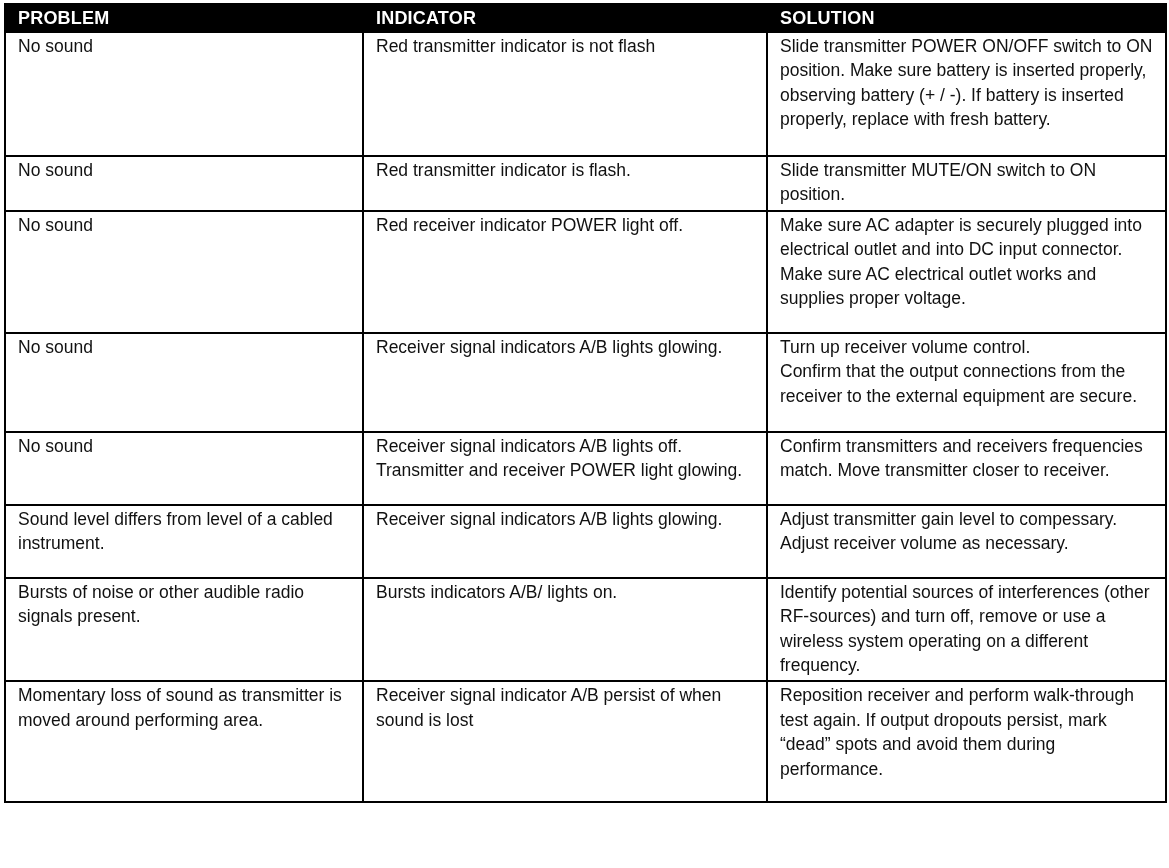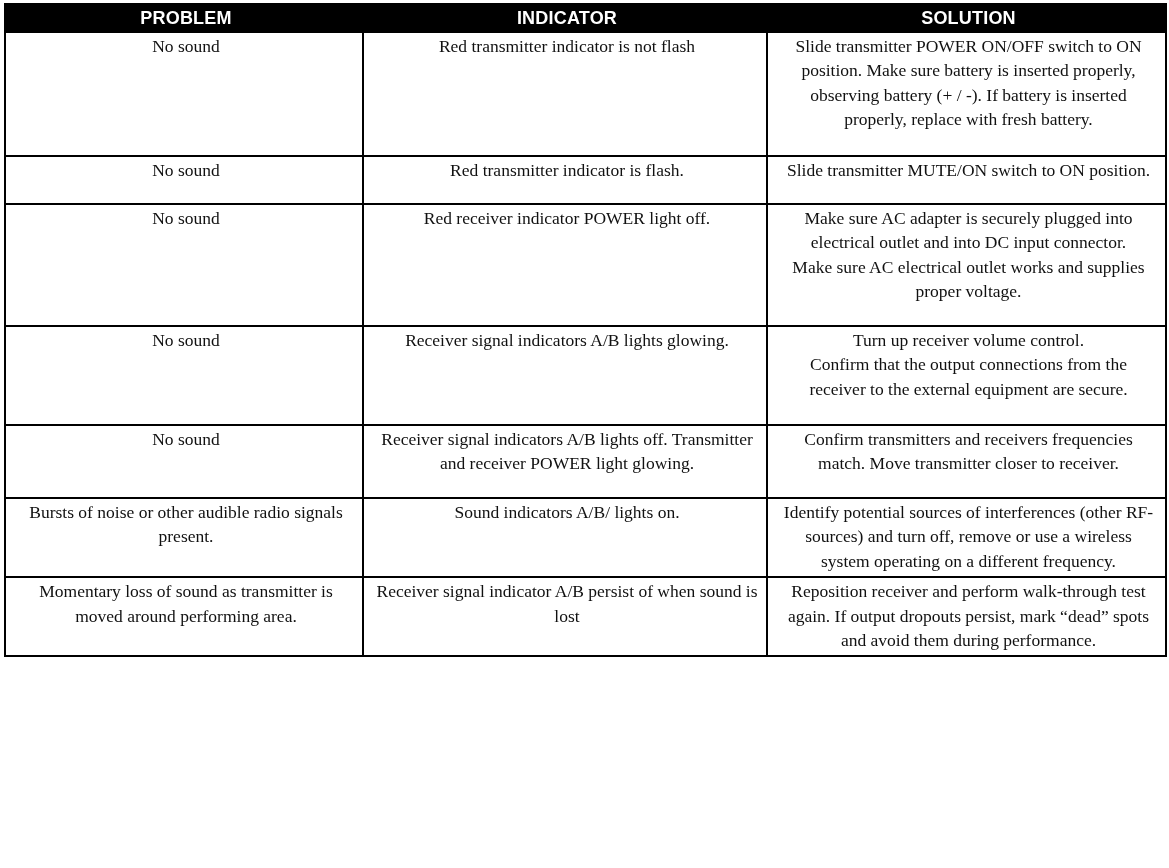--- a/index.html
+++ b/index.html
@@ -25,40 +25,39 @@
     border-collapse: collapse;
     table-layout: fixed;
   }
   table.troubleshoot col.c-problem   { width: 358px; }
   table.troubleshoot col.c-indicator { width: 404px; }
   table.troubleshoot col.c-solution  { width: 399px; }
 
   th, td {
     border: 2.5px solid #000000;
     vertical-align: top;
-    text-align: center;
+    text-align: left;
     font-size: 17.5px;
     line-height: 24.4px;
     padding: 1px 8px 3px 12px;
     overflow: hidden;
   }
   thead th {
     background: #000000;
     color: #ffffff;
     font-weight: bold;
     font-size: 18px;
     line-height: 22px;
     height: 22px;
     padding-top: 2px;
     padding-bottom: 2px;
     letter-spacing: 0.2px;
   }
   td.solution, td.indicator, td.problem {
     white-space: pre-line;
-    font-family: Liberation Serif, serif;
   }
   
   tbody tr:nth-child(1) td { height: 118px; }
   tbody tr:nth-child(2) td { height: 42px;  }
   tbody tr:nth-child(3) td { height: 116px; }
   tbody tr:nth-child(4) td { height: 93px;  }
   tbody tr:nth-child(5) td { height: 67px;  }
   tbody tr:nth-child(6) td { height: 67px;  }
   tbody tr:nth-child(7) td { height: 69px;  }
   tbody tr:nth-child(8) td { height: 115px; padding-left: 12px; }
@@ -103,22 +102,28 @@
         <td class="indicator">Receiver signal indicators A/B lights glowing.</td>
         <td class="solution">Turn up receiver volume control.
 Confirm that the output connections from the receiver to the external equipment are secure.</td>
       </tr>
       <tr>
         <td class="problem">No sound</td>
         <td class="indicator">Receiver signal indicators A/B lights off. Transmitter and receiver POWER light glowing.</td>
         <td class="solution">Confirm transmitters and receivers frequencies match. Move transmitter closer to receiver.</td>
       </tr>
       <tr>
+        <td class="problem">Sound level differs from level of a cabled instrument.</td>
+        <td class="indicator">Receiver signal indicators A/B lights glowing.</td>
+        <td class="solution">Adjust transmitter gain level to compessary.
+Adjust receiver volume as necessary.</td>
+      </tr>
+      <tr>
         <td class="problem">Bursts of noise or other audible radio signals present.</td>
-        <td class="indicator">Sound indicators A/B/ lights on.</td>
+        <td class="indicator">Bursts indicators A/B/ lights on.</td>
         <td class="solution">Identify potential sources of interferences (other RF-sources) and turn off, remove or use a wireless system operating on a different frequency.</td>
       </tr>
       <tr>
         <td class="problem">Momentary loss of sound as transmitter is moved around performing area.</td>
         <td class="indicator">Receiver signal indicator A/B persist of when sound is lost</td>
         <td class="solution">Reposition receiver and perform walk-through test again. If output dropouts persist, mark “dead” spots and avoid them during performance.</td>
       </tr>
     </tbody>
   </table>
 </div>

